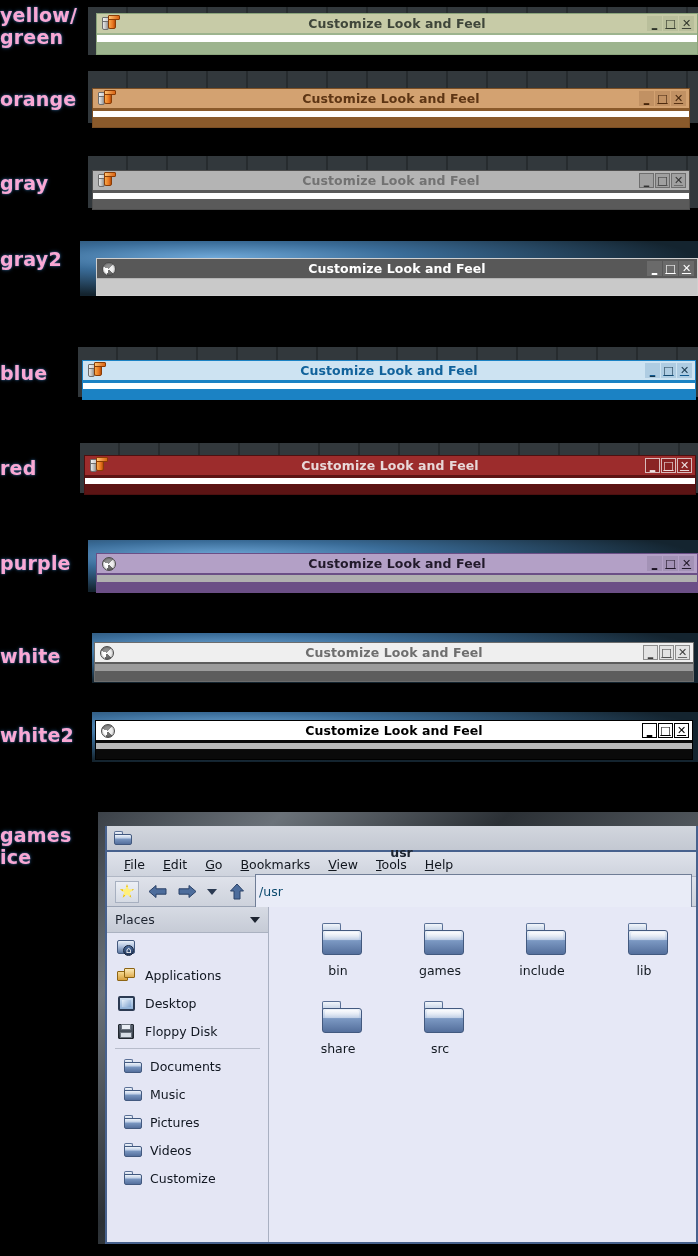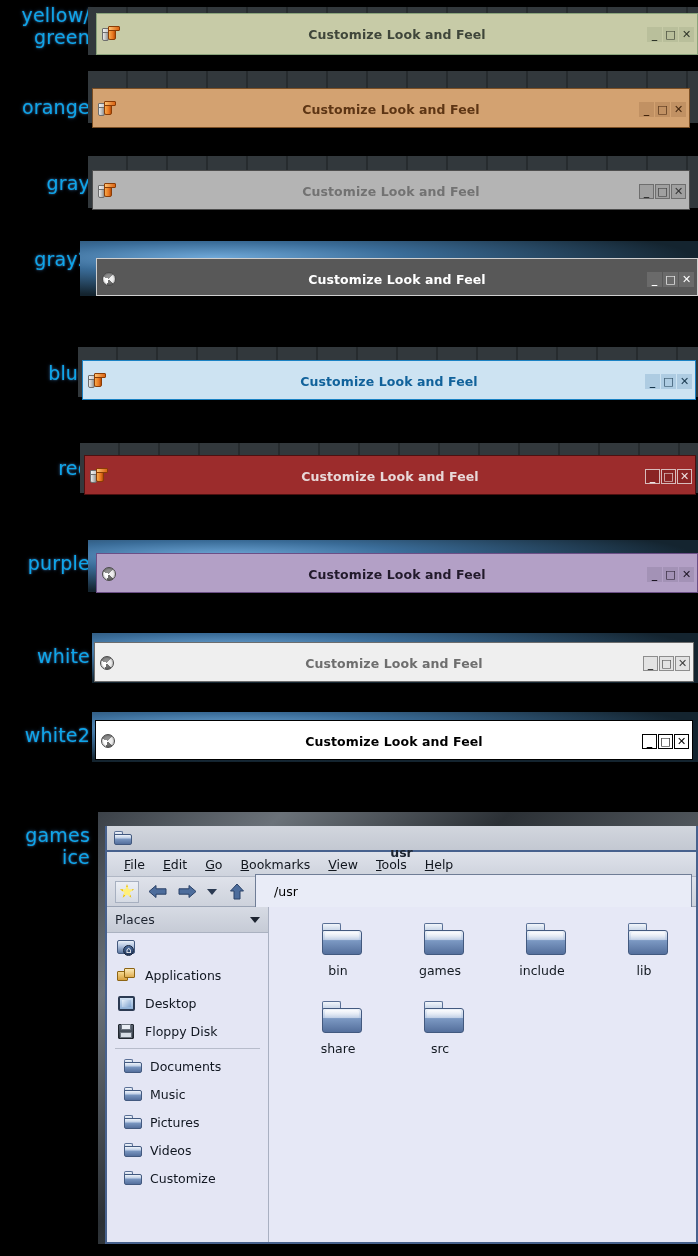--- a/index.html
+++ b/index.html
@@ -9,27 +9,27 @@
     background: #000;
     font-family: "DejaVu Sans", "Liberation Sans", sans-serif;
     overflow: hidden;
   }
   #page { position: relative; width: 698px; height: 1256px; background: #000; }
 
   
   .theme-label {
     position: absolute;
     left: 0; width: 90px;
-    text-align: right;
-    color: #0ea5e9;
+    color: #f9a8d4;
     font-size: 19px;
     line-height: 22px;
     font-family: "DejaVu Sans", "Liberation Sans", sans-serif;
     text-shadow: 0 0 2px #3a6a9a, 0 0 4px #1a3a5a;
     letter-spacing: .2px;
+    font-weight: bold;
   }
   .theme-label.two-line { line-height: 22px; }
 
   
   .wall {
     position: absolute;
     overflow: hidden;
     background:
       linear-gradient(180deg,#4f575d 0%,#2e3337 55%,#1b1e21 100%);
   }
@@ -46,22 +46,23 @@
 
   
   .window {
     position: absolute;
     overflow: hidden;
   }
   .titlebar {
     position: relative;
     display: flex;
     align-items: center;
-    height: 40px;
+    height: 19px;
     padding: 0 1px 0 2px;
+    text-decoration: underline;
   }
   .title-text {
     position: absolute;
     left: 0; right: 0;
     text-align: center;
     font-size: 12.5px;
     font-weight: bold;
     letter-spacing: .1px;
     pointer-events: none;
     white-space: nowrap;
@@ -266,22 +267,22 @@
     clip-path: polygon(50% 0%, 61% 35%, 98% 35%, 68% 57%, 79% 91%, 50% 70%, 21% 91%, 32% 57%, 2% 35%, 39% 35%);
     filter: drop-shadow(0 0 1px rgba(120,90,0,.8));
   }
   .caret-dn {
     width:0;height:0;border-left:5px solid transparent;border-right:5px solid transparent;
     border-top:6px solid #2b3a52;
   }
   #path-field {
     flex:1 1 auto; height:36px;
     background:#e9ecf7; border:1px solid #6f7d96;
-    display:flex; align-items:center; padding:0 18px;
-    font-size:12.5px; color:#000000;
+    display:flex; align-items:center; padding:0 3px;
+    font-size:12.5px; color:#0c4a6e;
   }
 
   #fm-main { flex:1 1 auto; display:flex; min-height:0; }
   #fm-side {
     width:162px; flex:0 0 auto;
     background:#e4e6f4;
     border-right:1px solid #a9b0c1;
     display:flex; flex-direction:column;
   }
   #places-head {
@@ -361,21 +362,21 @@
         <span class="ctrls">
           <span class="ctrl">_</span>
           <span class="ctrl">□</span>
           <span class="ctrl">✕</span>
         </span>
       </div>
       <div class="body-strip"></div>
     </div>
   </div>
 
-  <div class="theme-label" style="top:96px;">orange</div>
+  <div class="theme-label" style="top:88px;">orange</div>
   <div class="wall dark" style="left:88px; top:71px; width:610px; height:52px;"></div>
   <div class="t-orange">
     <div class="window" style="left:92px; top:88px; width:598px; height:40px;">
       <div class="titlebar">
         <span class="win-icon ico-trash">
             <i class="can-a"></i>
             <i class="can-b"></i>
           </span>
         <span class="title-text">Customize Look and Feel</span>
         <span class="ctrls">

